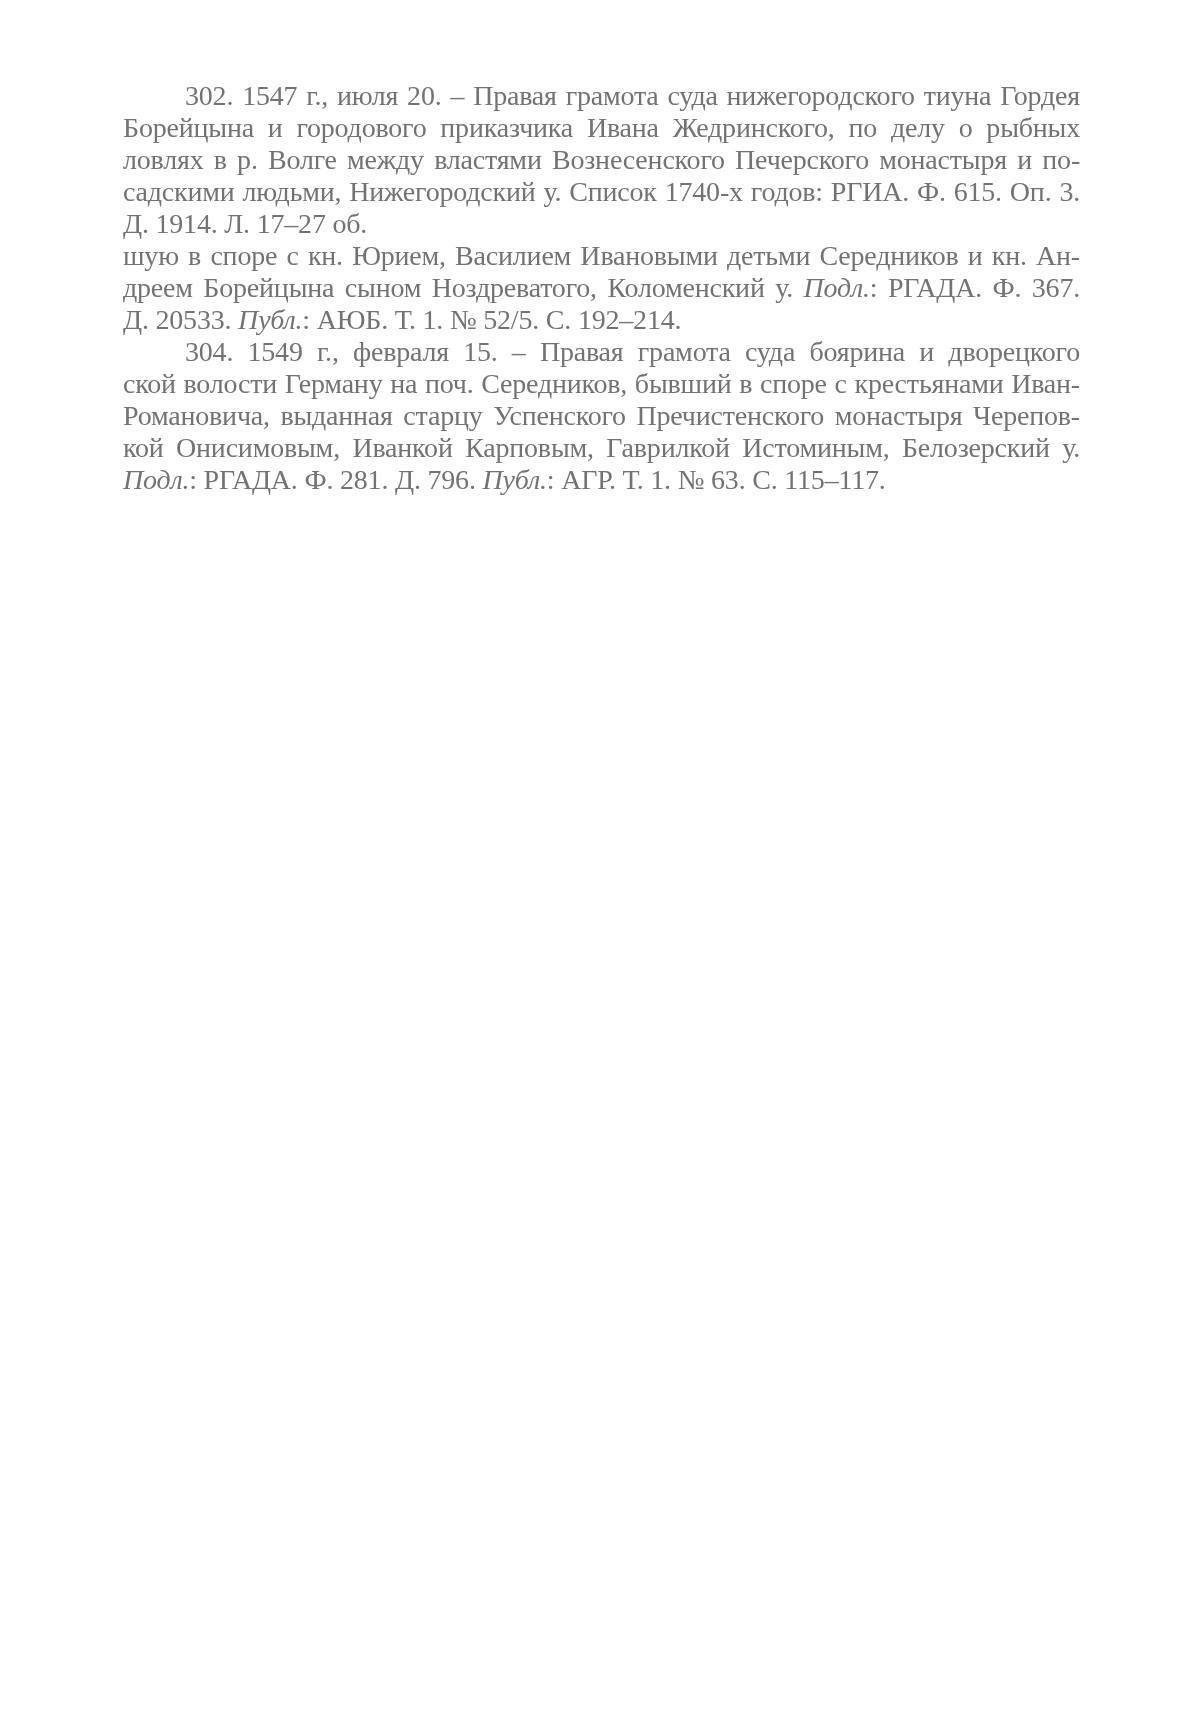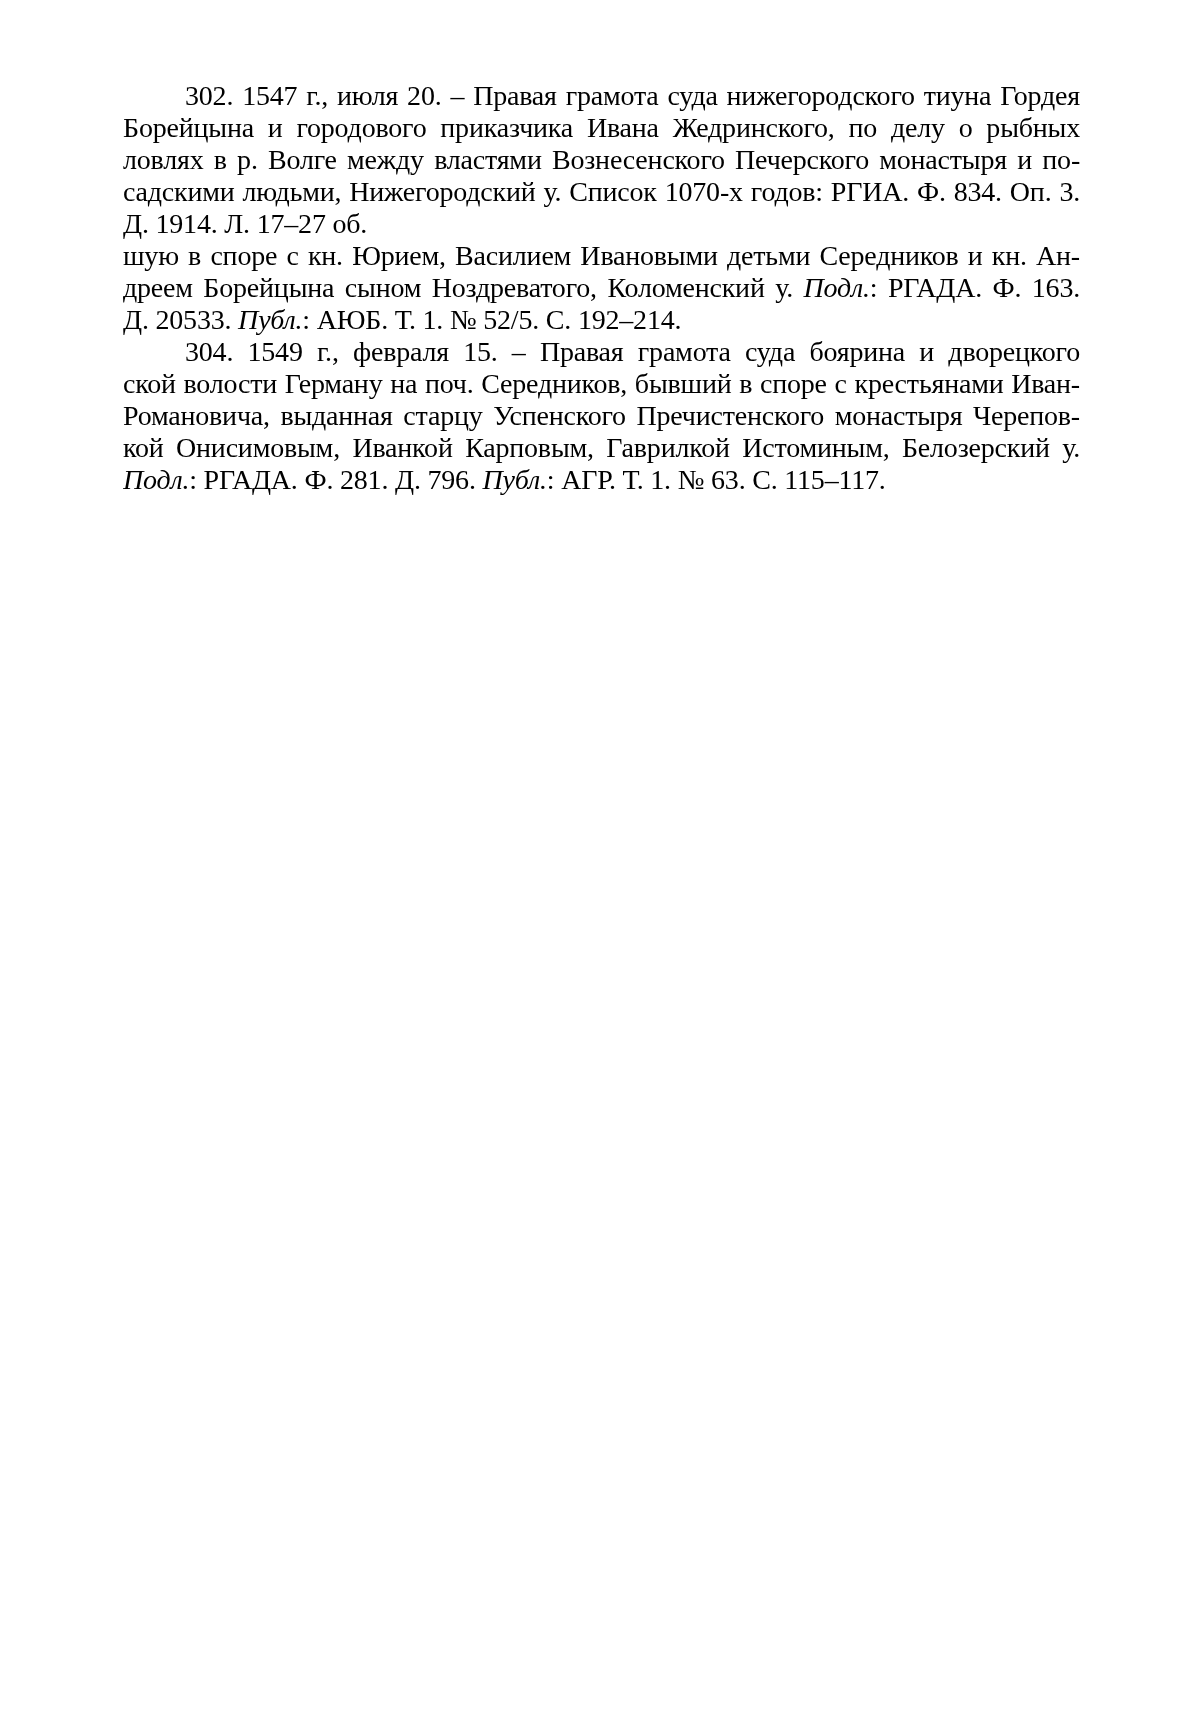--- a/index.html
+++ b/index.html
@@ -12,21 +12,21 @@
     width: 1200px;
     height: 1719px;
     background: #ffffff;
     overflow: hidden;
   }
   .textblock {
     position: absolute;
     left: 123px;
     top: 80px;
     width: 957px;
-    color: #000000;
+    color: #737373;
     font-family: "Liberation Serif", "DejaVu Serif", serif;
     font-size: 28px;
     line-height: 32px;
     letter-spacing: -0.2px;
   }
   .entry { margin: 0; padding: 0; }
   .line {
     text-align: justify;
     text-align-last: justify;
     overflow: hidden;
@@ -40,26 +40,26 @@
 </head>
 <body>
 
 <div class="page">
   <main class="textblock">
     <article>
         <div class="entry">
           <div class="line first"><span>302. 1547 г., июля 20. – Правая грамота суда нижегородского тиуна Гордея</span></div>
           <div class="line"><span>Борейцына и городового приказчика Ивана Жедринского, по делу о рыбных</span></div>
           <div class="line"><span>ловлях в р. Волге между властями Вознесенского Печерского монастыря и по-</span></div>
-          <div class="line"><span>садскими людьми, Нижегородский у. Список 1070-х годов: РГИА. Ф. 834. Оп. 3.</span></div>
+          <div class="line"><span>садскими людьми, Нижегородский у. Список 1740-х годов: РГИА. Ф. 615. Оп. 3.</span></div>
           <div class="line last"><span>Д. 1914. Л. 17–27 об.</span></div>
         </div>
         <div class="entry">
           <div class="line"><span>шую в споре с кн. Юрием, Василием Ивановыми детьми Середников и кн. Ан-</span></div>
-          <div class="line"><span>дреем Борейцына сыном Ноздреватого, Коломенский у. </span><span class="it">Подл.</span><span>: РГАДА. Ф. 163.</span></div>
+          <div class="line"><span>дреем Борейцына сыном Ноздреватого, Коломенский у. </span><span class="it">Подл.</span><span>: РГАДА. Ф. 367.</span></div>
           <div class="line last"><span>Д. 20533. </span><span class="it">Публ.</span><span>: АЮБ. Т. 1. № 52/5. С. 192–214.</span></div>
         </div>
         <div class="entry">
           <div class="line first"><span>304. 1549 г., февраля 15. – Правая грамота суда боярина и дворецкого Данилы</span></div>
           <div class="line"><span>ской волости Герману на поч. Середников, бывший в споре с крестьянами Иван-</span></div>
           <div class="line"><span>Романовича, выданная старцу Успенского Пречистенского монастыря Черепов-</span></div>
           <div class="line"><span>кой Онисимовым, Иванкой Карповым, Гаврилкой Истоминым, Белозерский у.</span></div>
           <div class="line last"><span class="it">Подл.</span><span>: РГАДА. Ф. 281. Д. 796. </span><span class="it">Публ.</span><span>: АГР. Т. 1. № 63. С. 115–117.</span></div>
         </div>
       </article>

